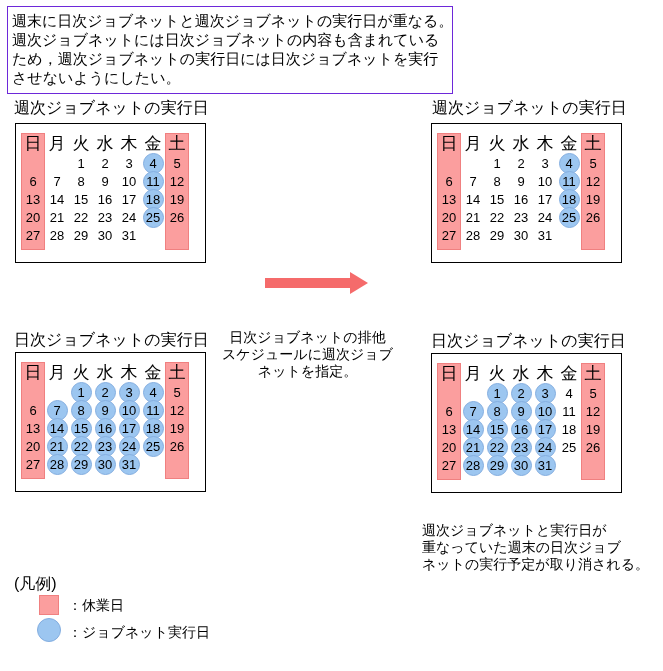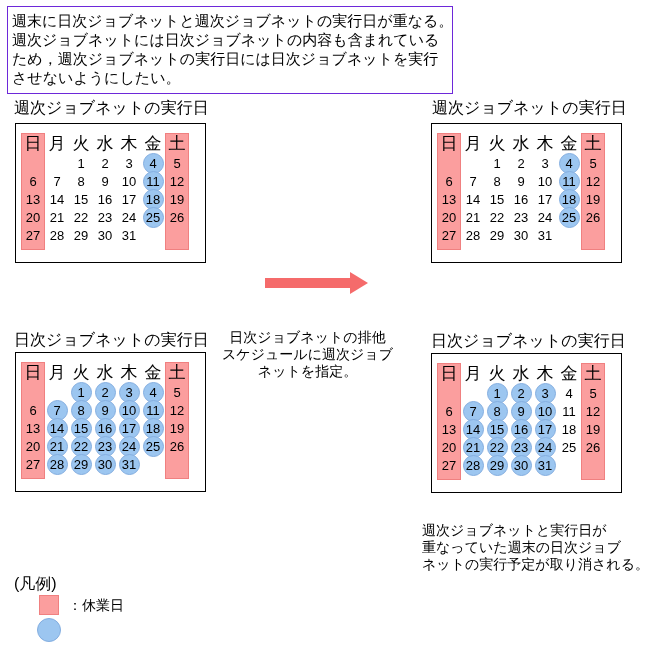--- a/index.html
+++ b/index.html
@@ -392,13 +392,14 @@
 重なっていた週末の日次ジョブ
 ネットの実行予定が取り消される。</div>
 
 <div class="legend-title">(凡例)</div>
 <div class="legend-item" id="legend-item-closed">
   <span class="swatch-square"></span>
   <span>：休業日</span>
 </div>
 <div class="legend-item" id="legend-item-run">
   <span class="swatch-circle"></span>
+  <span>：ジョブネット実行日</span>
 </div>
 
 </body></html>

